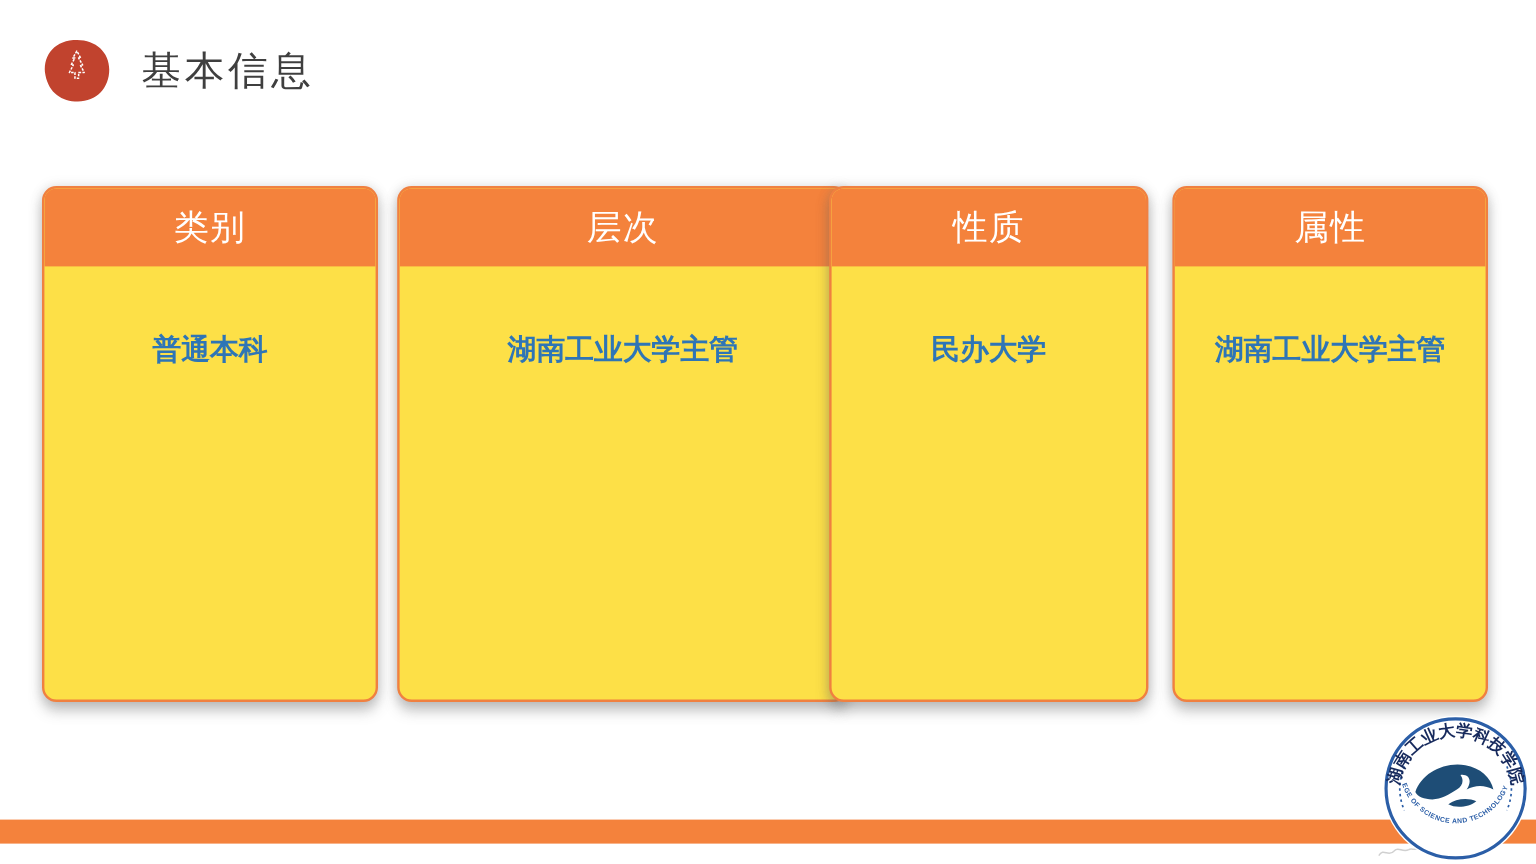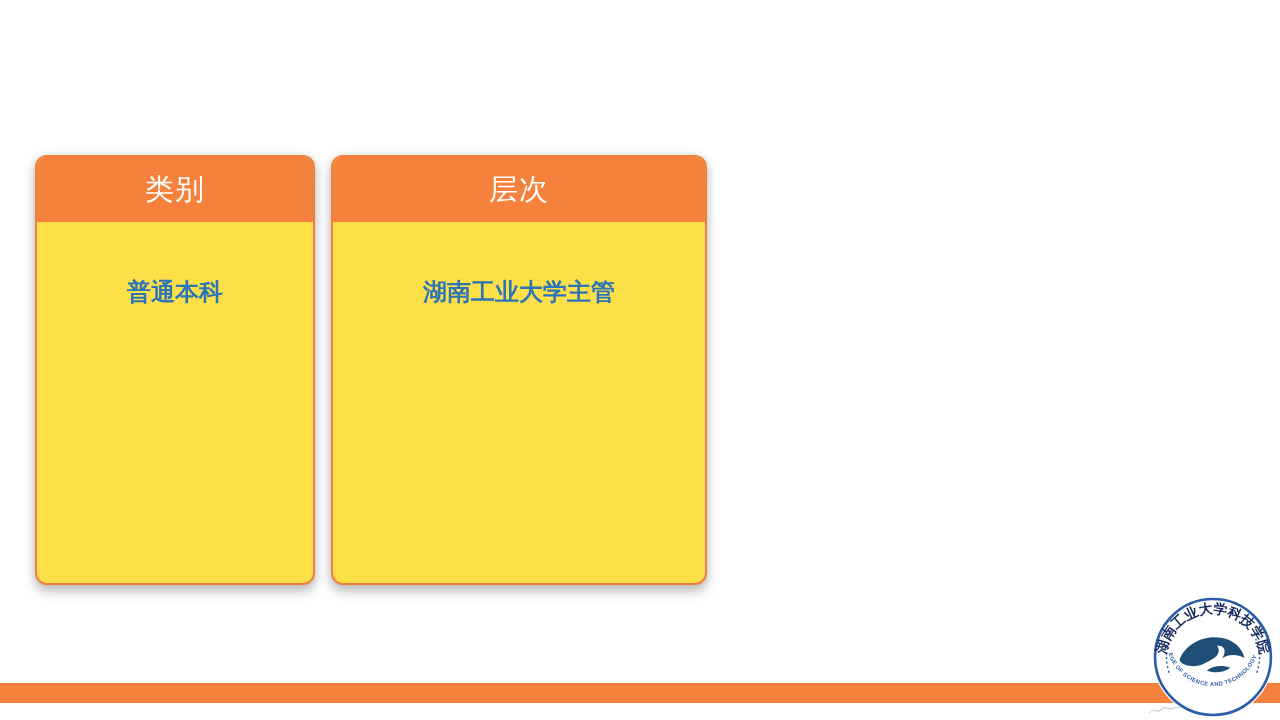--- a/index.html
+++ b/index.html
@@ -100,32 +100,47 @@
     width: 122px;
     height: 122px;
     z-index: 2;
   }
 </style>
 </head>
 <body>
 
 <div class="slide">
 
+  <div class="slide-header">
+    <svg class="blob" viewBox="0 0 60 58" aria-hidden="true">
+      <path d="M 3,34 C 0,19 9,5 27,3.5 C 45,2 58,13 58,29 C 58,45 47,56.5 31,56.5 C 17,56.5 6,49 3,34 Z" fill="#C1432E"></path>
+      <path d="M30 13 L26.6 19 L28.4 19 L25 25 L27 25 L23.6 31.5 L28.4 31.5 L28.4 36.5 L31.6 36.5 L31.6 31.5 L36.4 31.5 L33 25 L35 25 L31.6 19 L33.4 19 Z" fill="none" stroke="#ffffff" stroke-width="1.3" stroke-linejoin="round" stroke-dasharray="2.2 1.1"></path>
+    </svg>
+    <h1 class="page-title">基本信息</h1>
+  </div>
 
   <section class="card card-1">
     <div class="card-header">类别</div>
     <div class="card-value">普通本科</div>
   </section>
 
   <section class="card card-2">
     <div class="card-header">层次</div>
     <div class="card-value">湖南工业大学主管</div>
   </section>
 
+  <section class="card card-3">
+    <div class="card-header">性质</div>
+    <div class="card-value">民办大学</div>
+  </section>
 
+  <section class="card card-4">
+    <div class="card-header">属性</div>
+    <div class="card-value">湖南工业大学主管</div>
+  </section>
 
   <div class="footer-bar"></div>
 
   <svg class="squiggle" width="34" height="14" viewBox="0 0 34 14" aria-hidden="true">
     <path d="M1,10 C5,3 9,12 14,6 C17,2 21,8 26,5 C28,3.5 31,6 33,4" fill="none" stroke="#ABABAB" stroke-width="1.2"></path>
   </svg>
 
   <svg class="university-logo" viewBox="0 0 120 120" aria-hidden="true">
     <defs>
       <path id="arcTop" d="M 13,64 A 47,47 0 0 1 107,64" fill="none"></path>

